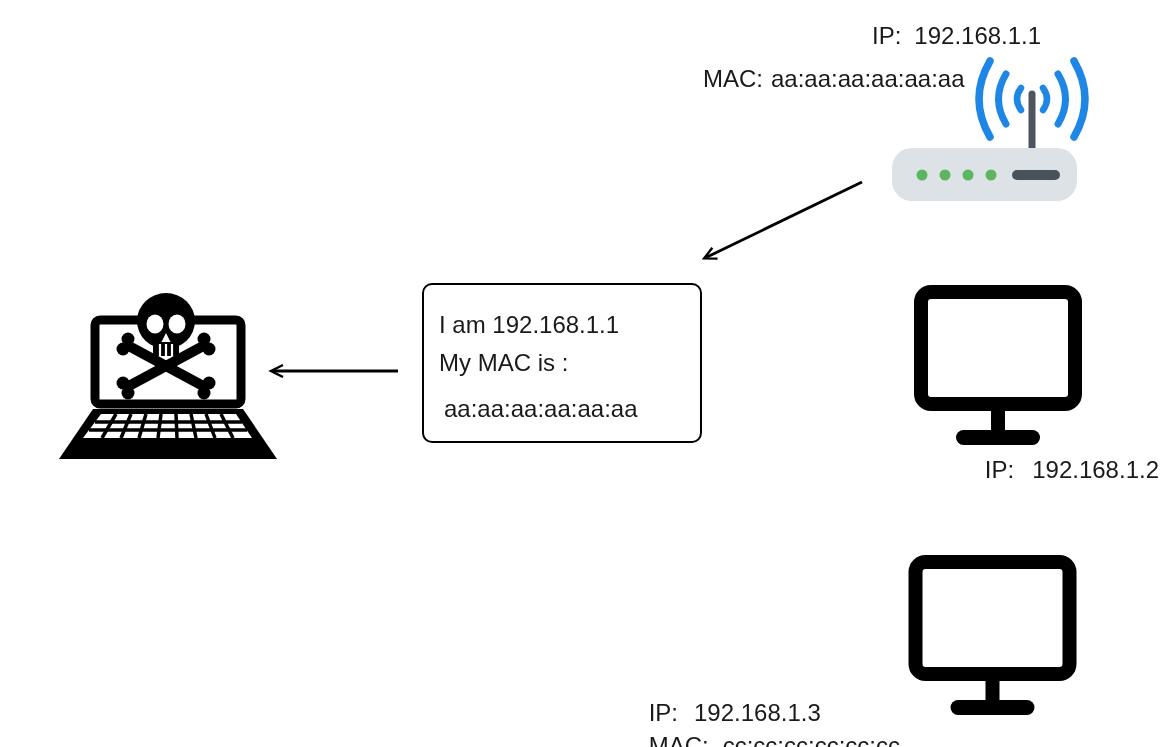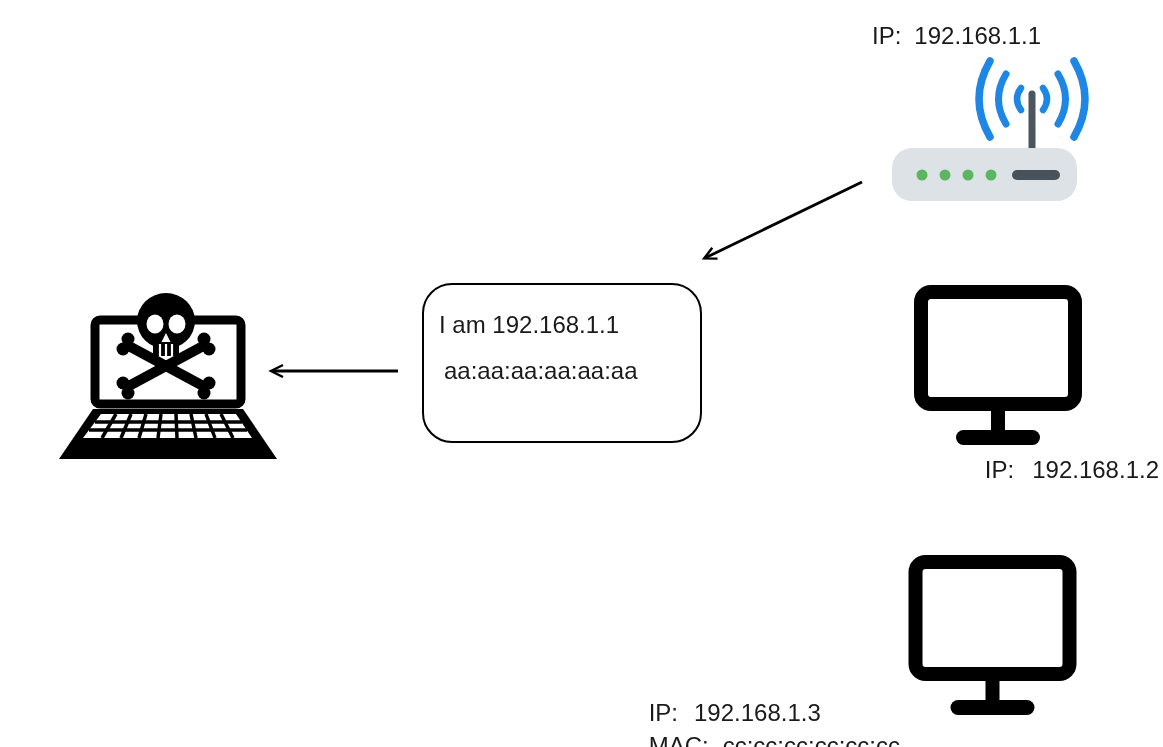--- a/index.html
+++ b/index.html
@@ -41,21 +41,21 @@
   .g14 .val { margin-left: 14px; }
   .g16 .val { margin-left: 16px; }
   .g18 .val { margin-left: 18px; }
 
   
   .bubble {
     position: absolute;
     left: 422px; top: 283px;
     width: 280px; height: 160px;
     border: 2.5px solid var(--stroke-black, #000);
-    border-radius: 30px;
+    border-radius: 10px;
     background: #ffffff;
     box-sizing: border-box;
     padding: 21px 10px 0 15px;
     font-size: 24px;
     line-height: 38px;
     color: var(--text, #1a1a1a);
   }
   .bubble .line3 { margin-top: 8px; margin-left: 5px; }
 
   
@@ -69,20 +69,23 @@
   .arrow-line { stroke: var(--stroke-black, #000000); stroke-width: 2.8; fill: none; }
 </style>
 </head>
 <body>
 
 <div class="canvas">
 
   <div class="label-line g13" style="left:872px; top:19px;">
     <span>IP:</span><span class="val">192.168.1.1</span>
   </div>
+  <div class="label-line g8" style="left:703px; top:62px;">
+    <span>MAC:</span><span class="val">aa:aa:aa:aa:aa:aa</span>
+  </div>
 
   <svg class="abs" style="left:892px; top:56px;" width="200" height="150" viewBox="0 0 200 150">
 
     <line class="antenna" x1="140" y1="38" x2="140" y2="98" stroke-width="7"></line>
 
     <path class="wifi-arc" d="M 129 32 Q 121 43 129 54" stroke-width="6.5"></path>
     <path class="wifi-arc" d="M 114 18 Q 99 43 114 68" stroke-width="7"></path>
     <path class="wifi-arc" d="M 98 5  Q 76 43 98 81" stroke-width="7.5"></path>
 
     <path class="wifi-arc" d="M 151 32 Q 159 43 151 54" stroke-width="6.5"></path>
@@ -101,20 +104,21 @@
     <defs>
       <marker id="head1" markerWidth="18" markerHeight="18" refX="12" refY="7" orient="auto" markerUnits="userSpaceOnUse">
         <path d="M 1 1 L 13 7 L 1 13" fill="none" stroke="#000" stroke-width="2.4"></path>
       </marker>
     </defs>
     <line class="arrow-line" x1="167" y1="7" x2="10" y2="83" marker-end="url(#head1)"></line>
   </svg>
 
   <div class="bubble">
     <div>I am 192.168.1.1</div>
+    <div>My MAC is :</div>
     <div class="line3">aa:aa:aa:aa:aa:aa</div>
   </div>
 
   <svg class="abs" style="left:262px; top:356px;" width="145" height="30" viewBox="0 0 145 30">
     <defs>
       <marker id="head2" markerWidth="18" markerHeight="18" refX="12" refY="7" orient="auto" markerUnits="userSpaceOnUse">
         <path d="M 1 1 L 13 7 L 1 13" fill="none" stroke="#000" stroke-width="2.4"></path>
       </marker>
     </defs>
     <line class="arrow-line" x1="136" y1="15" x2="10" y2="15" marker-end="url(#head2)"></line>

